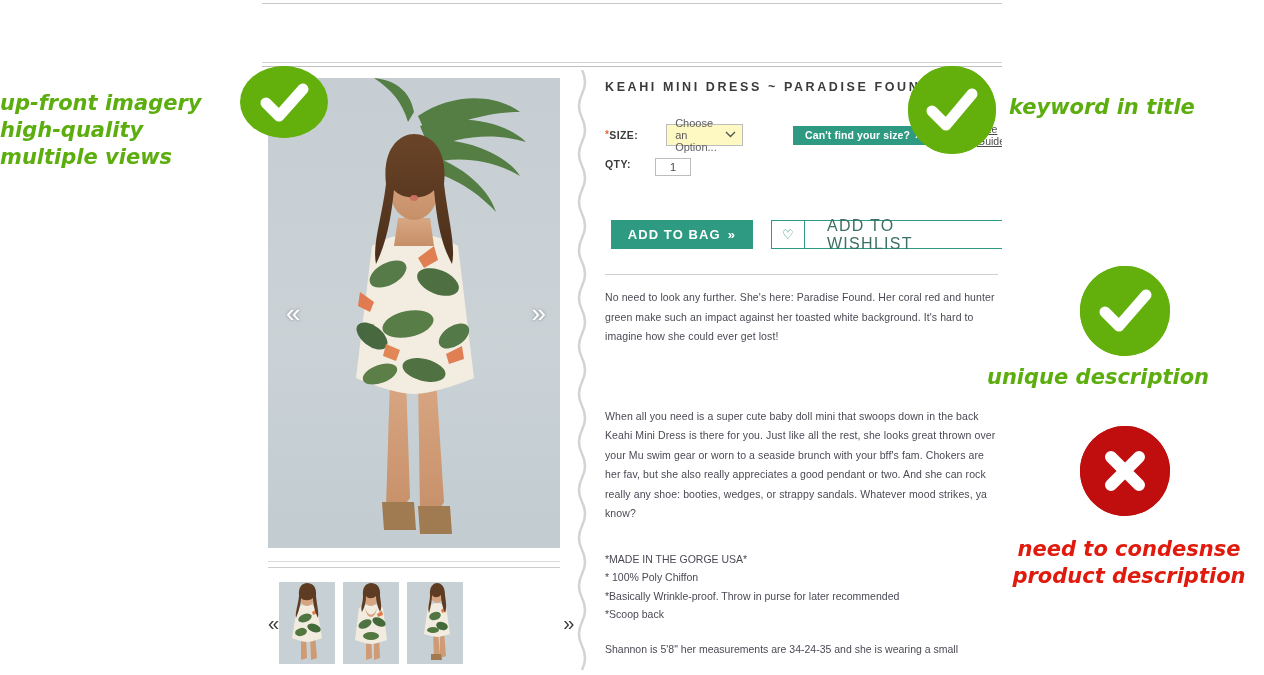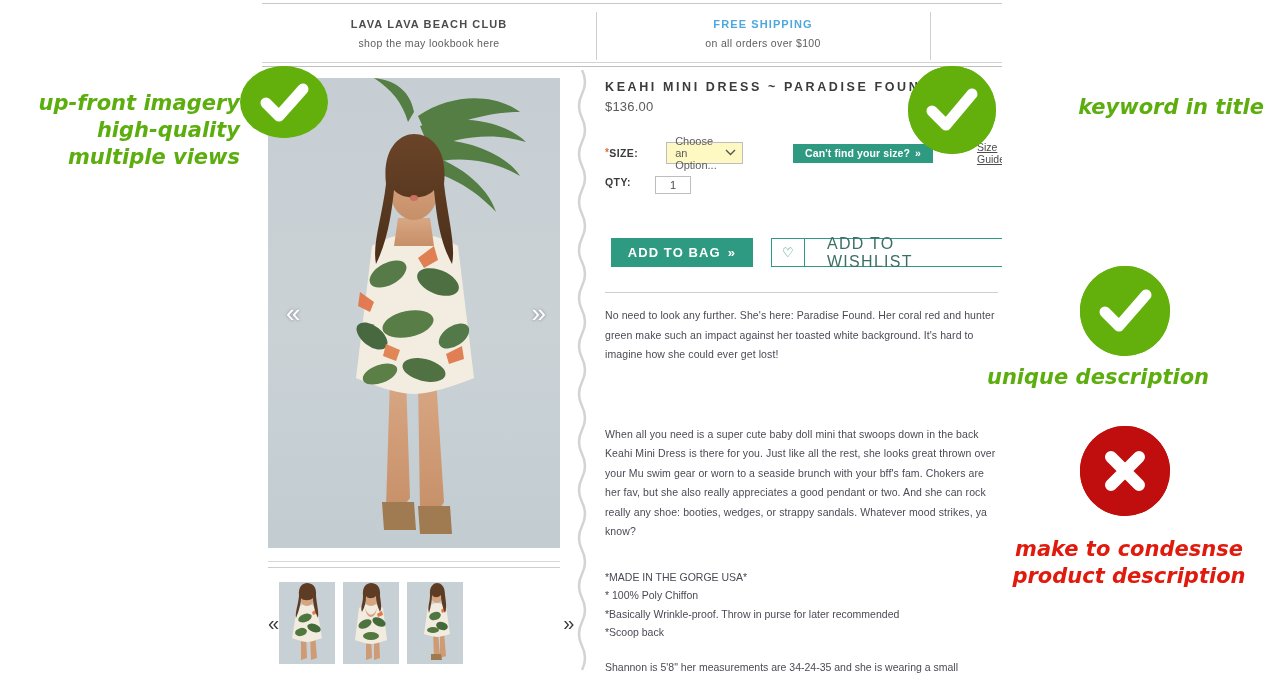--- a/index.html
+++ b/index.html
@@ -184,47 +184,33 @@
 
   .anno {
     position: absolute;
     font-family: "DejaVu Sans", sans-serif;
     font-style: italic; font-weight: 700;
     font-size: 21px; line-height: 27px;
     white-space: pre-line;
   }
   .anno.green { color: #5cae0e; }
   .anno.red   { color: #e01b0e; }
-  .anno.tr { text-align: right; }
-  .anno.tl { text-align: right; }
+  .anno.tr { }
+  .anno.tl { text-align: left; }
   .anno.tc { text-align: center; }
 </style>
 </head>
 <body>
 
 <div id="root">
 
   <div class="page-region">
 
     <div class="top-rule"></div>
 
-    <div class="promo-bar">
-      <div class="promo-cell">
-        <div class="promo-title">LAVA LAVA BEACH CLUB</div>
-        <div class="promo-sub">shop the may lookbook here</div>
-      </div>
-      <div class="promo-cell">
-        <div class="promo-title accent">FREE SHIPPING</div>
-        <div class="promo-sub">on all orders over $100</div>
-      </div>
-      <div class="promo-cell">
-        <div class="promo-title">MUMU WEDDINGS</div>
-        <div class="promo-sub">shop the may bridal lookbook here</div>
-      </div>
-    </div>
 
     <div class="header-rule-1"></div>
     <div class="header-rule-2"></div>
 
     <div class="product-wrap">
 
       <div class="gallery">
         <div class="hero">
           <svg class="hero-photo" viewBox="0 0 292 470" preserveAspectRatio="xMidYMid slice">
             <defs>
@@ -351,21 +337,20 @@
           <path d="M8 0 Q14 12 8 24 Q2 36 8 48 Q14 60 8 72 Q2 84 8 96 Q14 108 8 120
                    Q2 132 8 144 Q14 156 8 168 Q2 180 8 192 Q14 204 8 216 Q2 228 8 240
                    Q14 252 8 264 Q2 276 8 288 Q14 300 8 312 Q2 324 8 336 Q14 348 8 360
                    Q2 372 8 384 Q14 396 8 408 Q2 420 8 432 Q14 444 8 456 Q2 468 8 480
                    Q14 492 8 504 Q2 516 8 528 Q14 540 8 552 Q2 564 8 576 Q14 588 8 600" fill="none" stroke="#d3d3d3" stroke-width="2.5"></path>
         </svg>
       </div>
 
       <div class="details">
         <div class="prod-title">KEAHI MINI DRESS ~ PARADISE FOUND</div>
-        <div class="prod-price">$136.00</div>
 
         <div class="opt-row">
           <div class="opt-label"><span class="req-star">*</span><span>SIZE:</span></div>
           <div class="select-box">
             <span>Choose an Option...</span>
             <span class="chev">
               <svg width="11" height="7" viewBox="0 0 11 7">
                   <path d="M1 1 L5.5 5.5 L10 1" fill="none" stroke="#555" stroke-width="1.4"></path>
                 </svg>
             </span>
@@ -440,16 +425,16 @@
     </svg>
   </div>
   <div class="anno green tc" style="left:976px; top:364px; width:244px;">unique description</div>
 
   <div class="badge red" style="left:1080px; top:426px; width:90px; height:90px;">
     <svg width="90" height="90" viewBox="0 0 90 90">
       <circle cx="45" cy="45" r="45" fill="#c00d0d"></circle>
       <path d="M31 31 L59 59 M59 31 L31 59" fill="none" stroke="#fff" stroke-width="12" stroke-linecap="round"></path>
     </svg>
   </div>
-  <div class="anno red tc" style="left:1000px; top:536px; width:258px;">make to condesnse
+  <div class="anno red tc" style="left:1000px; top:536px; width:258px;">need to condesnse
 product description</div>
 
 </div>
 
 </body></html>

